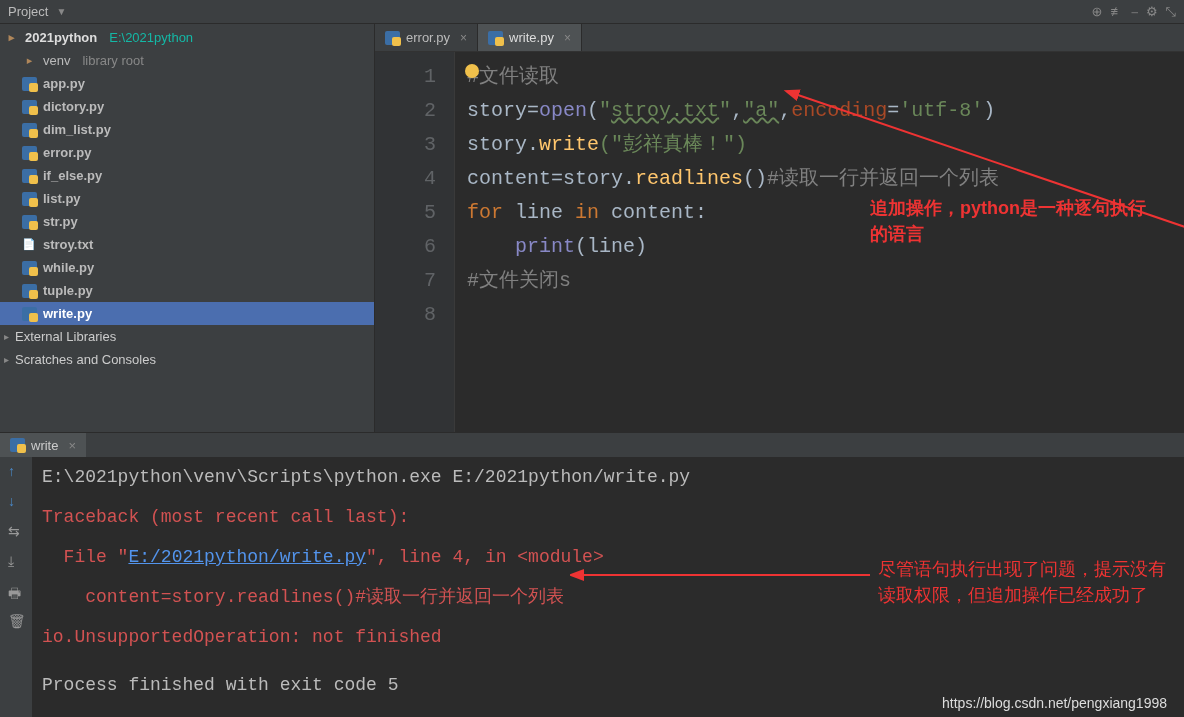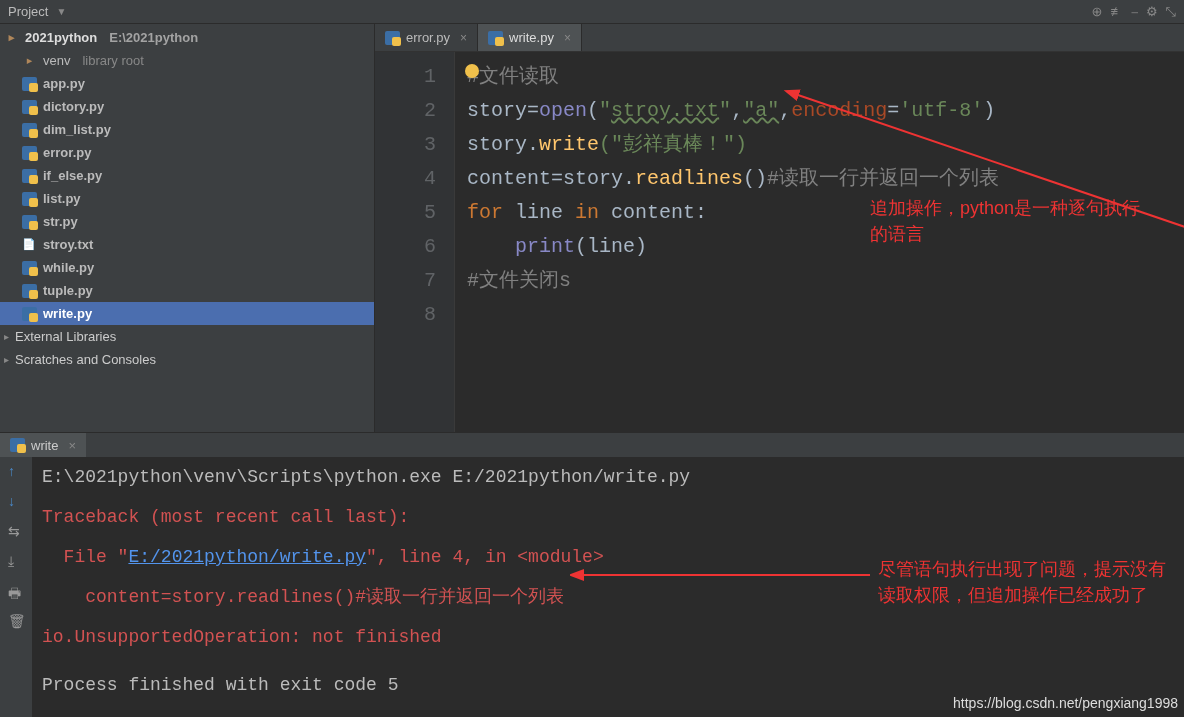--- a/index.html
+++ b/index.html
@@ -24,21 +24,21 @@
   .sidebar {
     width: 375px; background: #3c3f41; border-right: 1px solid #2b2b2b;
     overflow: hidden; display: flex; flex-direction: column;
   }
   .tree { flex: 1; padding-top: 2px; }
   .tree-row {
     height: 23px; display: flex; align-items: center; gap: 6px;
     padding-left: 8px; color: #bbb; white-space: nowrap;
   }
   .tree-row.root-row { font-weight: bold; color: #ddd; padding-left: 4px; }
-  .tree-row.root-row .path { font-weight: bold; color: #a3a3a3; margin-left: 6px; }
+  .tree-row.root-row .path { font-weight: normal; color: #14b8a6; margin-left: 6px; }
   .tree-row.indent1 { padding-left: 22px; }
   .tree-row.indent2 { padding-left: 22px; font-weight: bold; }
   .tree-row.selected { background: #4b6eaf; color: #fff; }
   .tree-row .note { color: #888; margin-left: 6px; }
   .ficon { width: 15px; height: 14px; display: inline-flex; align-items: center; justify-content: center; font-size: 11px; }
   .py-icon {
     background: #3b6ea5; border-radius: 2px; position: relative; width: 15px; height: 14px;
   }
   .py-icon::after {
     content: ""; position: absolute; right: -1px; bottom: -1px;
@@ -75,21 +75,21 @@
   .c-arg { color: #6a8759; text-decoration: underline wavy #6a8759; }
   .c-kw { color: #cc7832; }
   .c-param { color: #aa4926; }
   .bulb {
     position: absolute; left: 10px; top: 12px; width: 14px; height: 14px;
     background: #f0c04b; border-radius: 50%;
   }
   
   .anno1 {
     position: absolute; left: 870px; top: 195px; color: #e33; font-size: 18px;
-    line-height: 26px; width: 280px; font-family: "Microsoft YaHei", sans-serif;
+    line-height: 26px; width: 280px; font-family: "Microsoft YaHei", sans-serif; font-weight: bold;
   }
   .anno2 {
     position: absolute; left: 878px; top: 556px; color: #e33; font-size: 18px;
     line-height: 26px; width: 290px; font-family: "Microsoft YaHei", sans-serif;
   }
   svg.arrow { position: absolute; pointer-events: none; }
   
   .run-panel { flex: 1; display: flex; flex-direction: column; border-top: 1px solid #2b2b2b; background: #2b2b2b; }
   .run-tabs {
     height: 24px; background: #3c3f41; display: flex; align-items: stretch;
@@ -106,21 +106,21 @@
   }
   .run-gutter .ic { width: 16px; height: 16px; font-size: 14px; }
   .console {
     flex: 1; padding: 6px 10px; font-family: "Consolas","Courier New",monospace;
     font-size: 18px; line-height: 28px; color: #bbb; position: relative;
   }
   .console .row { white-space: pre; }
   .tb { color: #d25252; margin-top: 12px; }
   .tb a { color: #5394ec; text-decoration: underline; }
   .watermark {
-    position: absolute; right: 6px; bottom: 6px; color: #ddd;
+    position: absolute; right: 17px; bottom: 6px; color: #ddd;
     font-size: 14px; font-family: sans-serif;
   }
   .chev { font-size: 10px; color: #888; }
 </style>
 </head>
 <body>
 
 <div class="root">
 
   <div class="project-bar">

